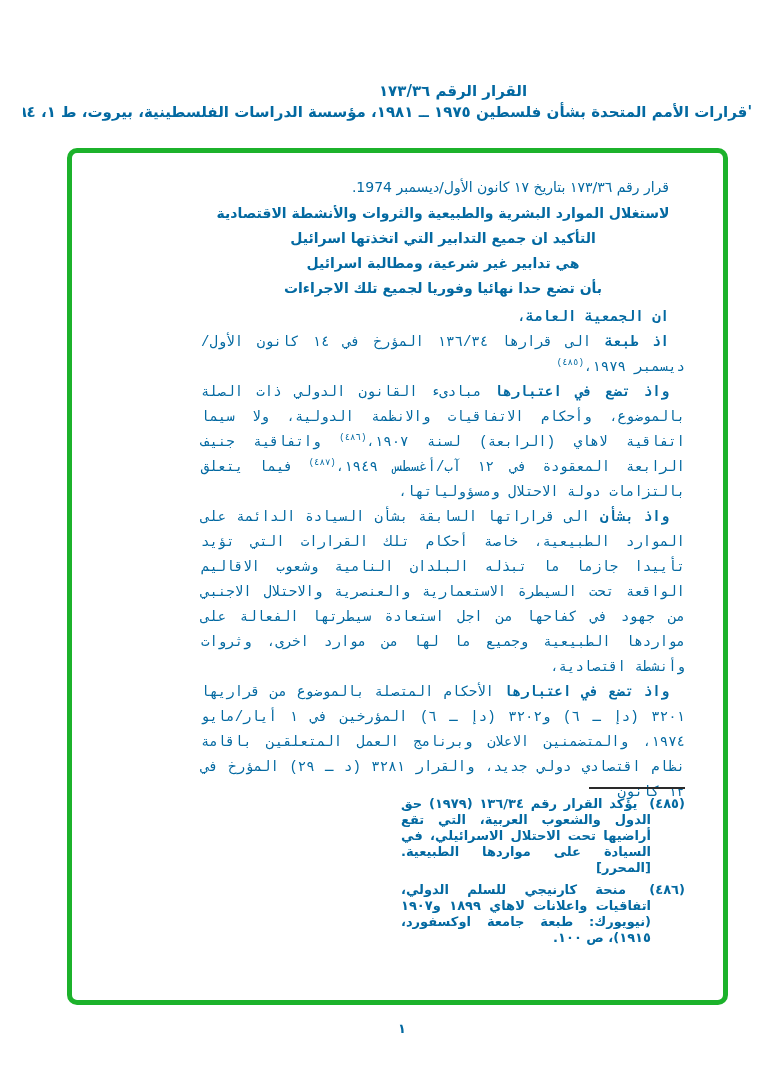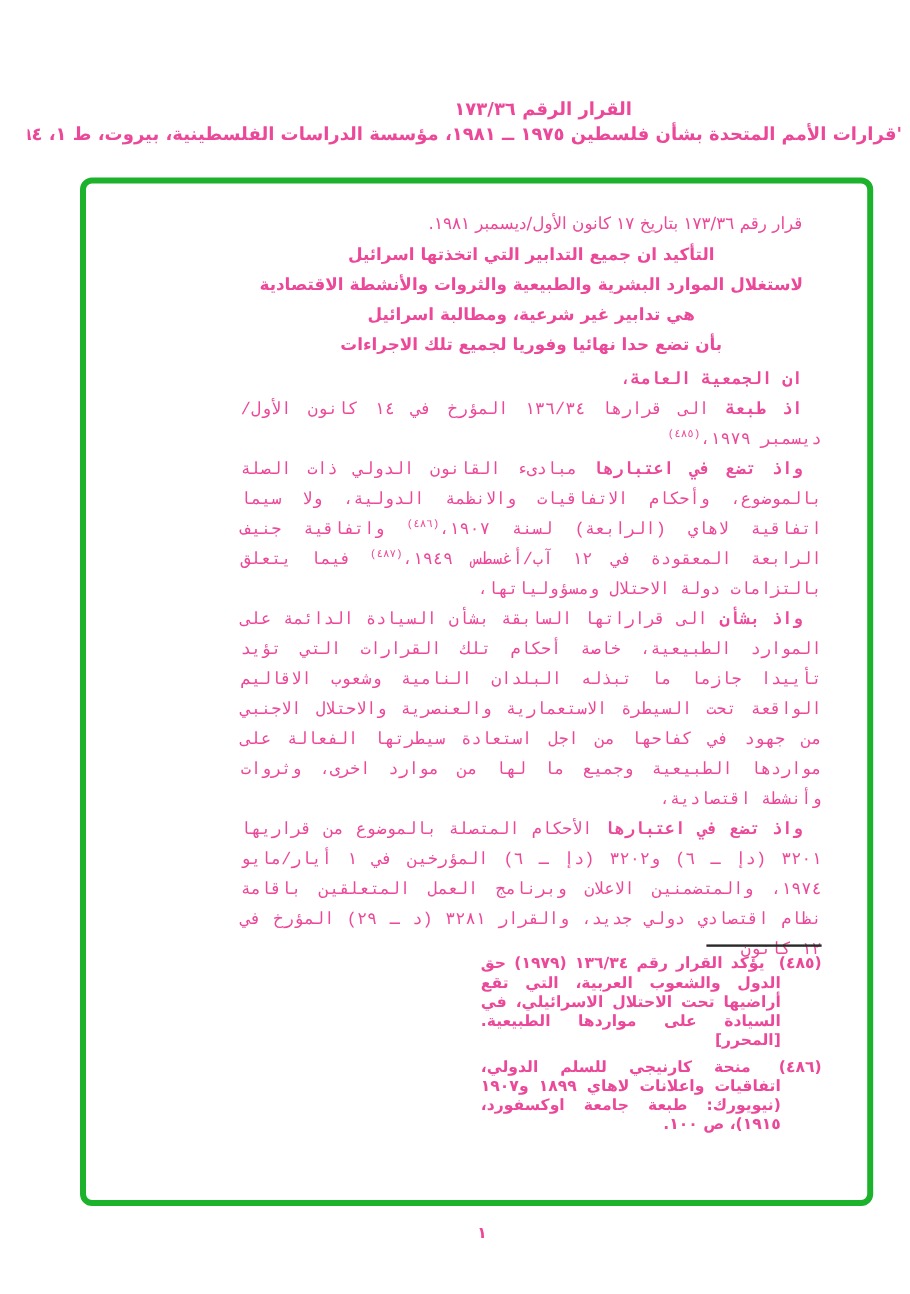--- a/index.html
+++ b/index.html
@@ -1,21 +1,21 @@
 <!DOCTYPE html>
 <html lang="ar" dir="rtl"><head>
 <meta charset="utf-8">
 <style>
   html,body{margin:0;padding:0;background:#ffffff;}
   .page{
     position:relative;
     width:735px;height:1078px;
     background:#ffffff;
     font-family:"DejaVu Sans",sans-serif;
-    color:#ec4899;
+    color:#0369a1;
     direction:rtl;
     overflow:hidden;
   }
   .doc-title{
     position:absolute;top:72px;left:100px;width:660px;
     text-align:center;
     font-size:15px;font-weight:bold;
     letter-spacing:.3px;
   }
   .doc-source{
@@ -59,25 +59,25 @@
 <body>
 
 <div class="page">
 
   <h1 class="doc-title">القرار الرقم ١٧٣/٣٦</h1>
   <div class="doc-source">'قرارات الأمم المتحدة بشأن فلسطين ١٩٧٥ ــ ١٩٨١، مؤسسة الدراسات الفلسطينية، بيروت، ط ١، ١٩٩٤، مج ٢، ص٢٥٥- ٢٥٧'</div>
 
   <div class="frame" style="border-color: rgb(28, 178, 43);">
     <div class="column">
 
-      <p class="date-line">قرار رقم ١٧٣/٣٦ بتاريخ ١٧ كانون الأول/ديسمبر ١٩٨١.</p>
+      <p class="date-line">قرار رقم ١٧٣/٣٦ بتاريخ ١٧ كانون الأول/ديسمبر 1974.</p>
 
       <div class="headings" id="headings">
+          <div class="heading-line">لاستغلال الموارد البشرية والطبيعية والثروات والأنشطة الاقتصادية</div>
           <div class="heading-line">التأكيد ان جميع التدابير التي اتخذتها اسرائيل</div>
-          <div class="heading-line">لاستغلال الموارد البشرية والطبيعية والثروات والأنشطة الاقتصادية</div>
           <div class="heading-line">هي تدابير غير شرعية، ومطالبة اسرائيل</div>
           <div class="heading-line">بأن تضع حدا نهائيا وفوريا لجميع تلك الاجراءات</div>
         </div>
 
       <div id="paragraphs">
           <p class="general-assembly"><span class="lead">ان الجمعية العامة،</span></p>
           <p><span class="lead">اذ طبعة</span><span> الى قرارها ١٣٦/٣٤ المؤرخ في ١٤ كانون الأول/ديسمبر ١٩٧٩،</span><sup class="fn-ref">(٤٨٥)</sup></p>
           <p><span class="lead">واذ تضع في اعتبارها</span><span> مبادىء القانون الدولي ذات الصلة بالموضوع، وأحكام الاتفاقيات والانظمة الدولية، ولا سيما اتفاقية لاهاي (الرابعة) لسنة ١٩٠٧،</span><sup class="fn-ref">(٤٨٦)</sup><span> واتفاقية جنيف الرابعة المعقودة في ١٢ آب/أغسطس ١٩٤٩،</span><sup class="fn-ref">(٤٨٧)</sup><span> فيما يتعلق بالتزامات دولة الاحتلال ومسؤولياتها،</span></p>
           <p><span class="lead">واذ بشأن</span><span> الى قراراتها السابقة بشأن السيادة الدائمة على الموارد الطبيعية، خاصة أحكام تلك القرارات التي تؤيد تأييدا جازما ما تبذله البلدان النامية وشعوب الاقاليم الواقعة تحت السيطرة الاستعمارية والعنصرية والاحتلال الاجنبي من جهود في كفاحها من اجل استعادة سيطرتها الفعالة على مواردها الطبيعية وجميع ما لها من موارد اخرى، وثروات وأنشطة اقتصادية،</span></p>
           <p><span class="lead">واذ تضع في اعتبارها</span><span> الأحكام المتصلة بالموضوع من قراريها ٣٢٠١ (دإ ـ ٦) و٣٢٠٢ (دإ ـ ٦) المؤرخين في ١ أيار/مايو ١٩٧٤، والمتضمنين الاعلان وبرنامج العمل المتعلقين باقامة نظام اقتصادي دولي جديد، والقرار ٣٢٨١ (د ـ ٢٩) المؤرخ في ١٢ كانون</span></p>

